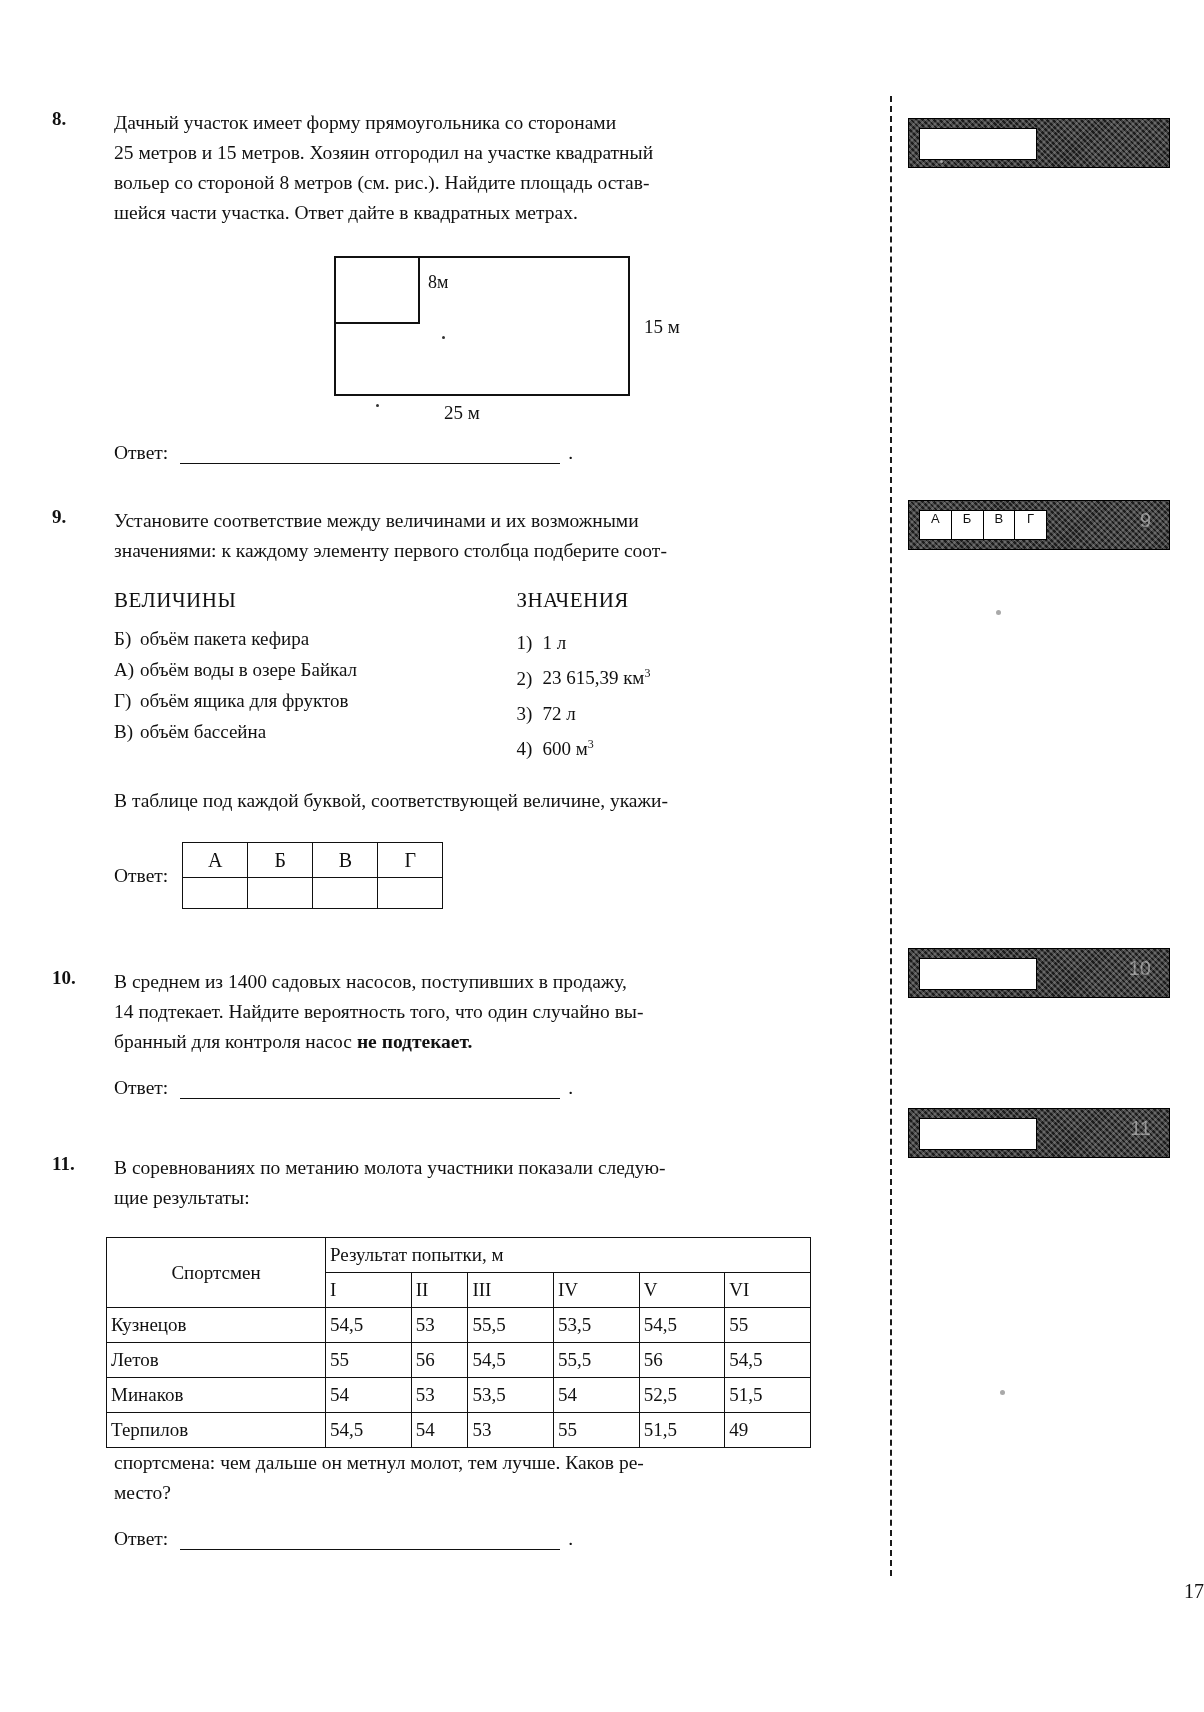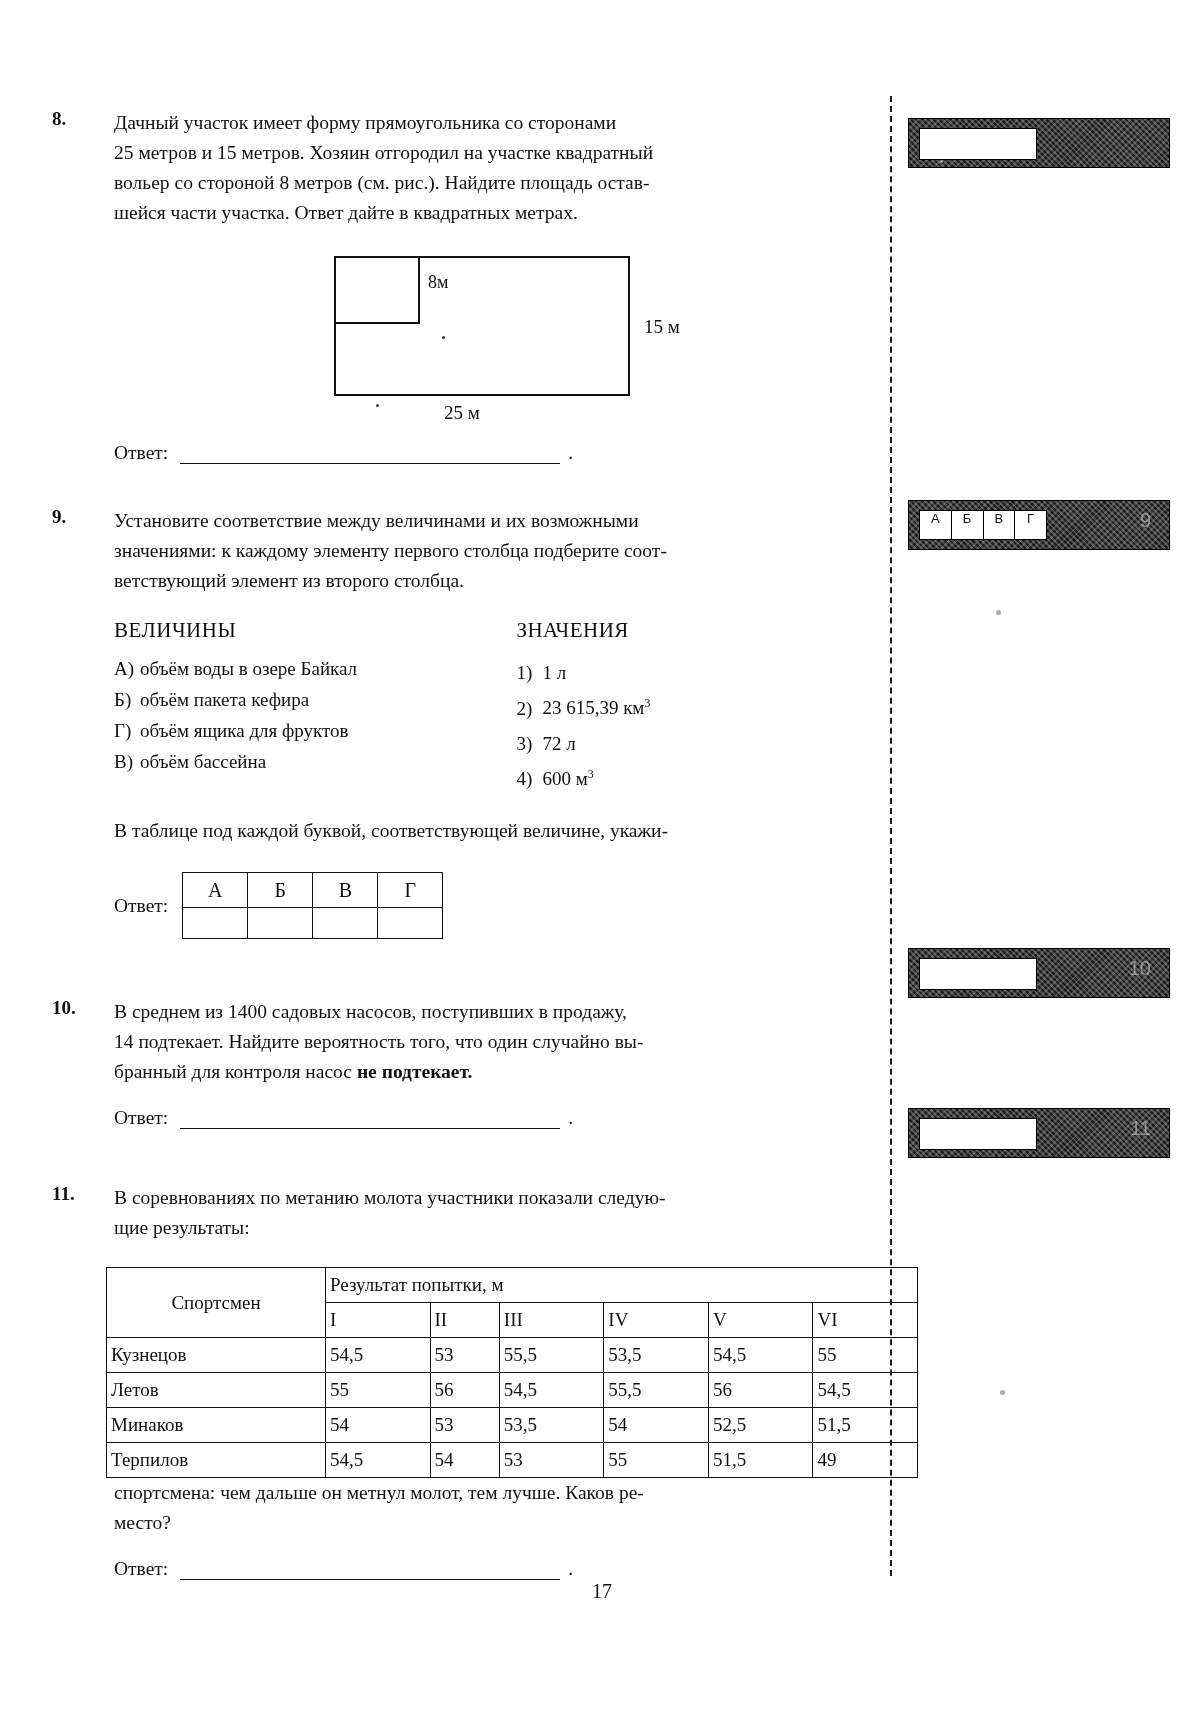--- a/index.html
+++ b/index.html
@@ -151,21 +151,21 @@
     text-align: center;
     font-size: 20px;
   }
   table.abvg td.empty { height: 28px; }
 
   
   table.res {
     border-collapse: collapse;
     margin-top: 24px;
     margin-left: -8px;
-    width: 812px;
+    width: 705px;
     font-size: 19px;
   }
   table.res td, table.res th {
     border: 1.7px solid #111;
     text-align: left;
     font-weight: normal;
     height: 34px;
     padding: 0 4px;
   }
   table.res td.name {
@@ -224,21 +224,21 @@
     color: #111;
   }
   .stamp.grid .cellrow span:last-child { border-right: none; }
 
   .speck { position: absolute; background: #a9a9a9; border-radius: 50%; }
 
   .pagenum {
     position: absolute;
     left: 0; right: 0;
     top: 1580px;
-    text-align: center;
+    text-align: right;
     font-size: 20px;
   }
   b.bold { font-weight: bold; }
 </style>
 </head>
 <body>
 
 <div class="page">
 
   <div class="sep"></div>
@@ -298,30 +298,29 @@
           <span class="ans-dot">.</span>
         </div>
       </div>
     </div>
 
     <div class="task" style="margin-top:42px;">
       <div class="num">9.</div>
       <div class="body">
         <p class="just">Установите соответствие между величинами и их возможными</p>
         <p class="just">значениями: к каждому элементу первого столбца подберите соот-</p>
-        <p class="just last">ветствующий элемент из второго столбца.</p>
 
         <div class="cols">
           <div class="col-left">
             <div class="col-head">ВЕЛИЧИНЫ</div>
             <div class="item">
+              <span class="mk">Б)</span><span>объём пакета кефира</span>
+            </div>
+            <div class="item">
               <span class="mk">А)</span><span>объём воды в озере Байкал</span>
-            </div>
-            <div class="item">
-              <span class="mk">Б)</span><span>объём пакета кефира</span>
             </div>
             <div class="item">
               <span class="mk">Г)</span><span>объём ящика для фруктов</span>
             </div>
             <div class="item">
               <span class="mk">В)</span><span>объём бассейна</span>
             </div>
           </div>
           <div class="col-right">
             <div class="col-head">ЗНАЧЕНИЯ</div>

